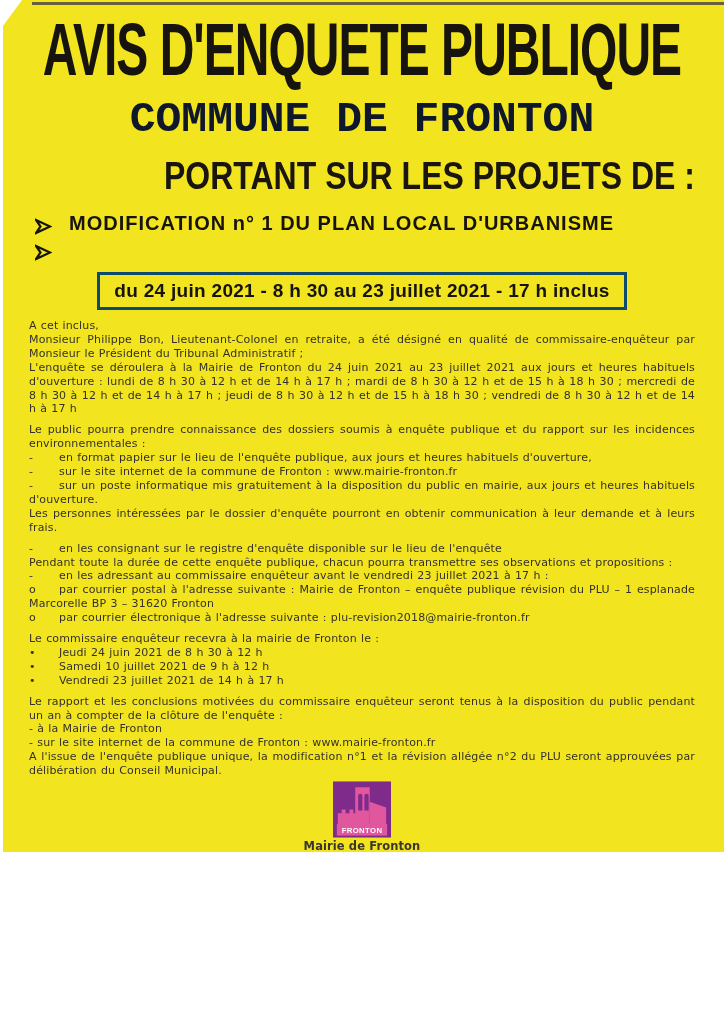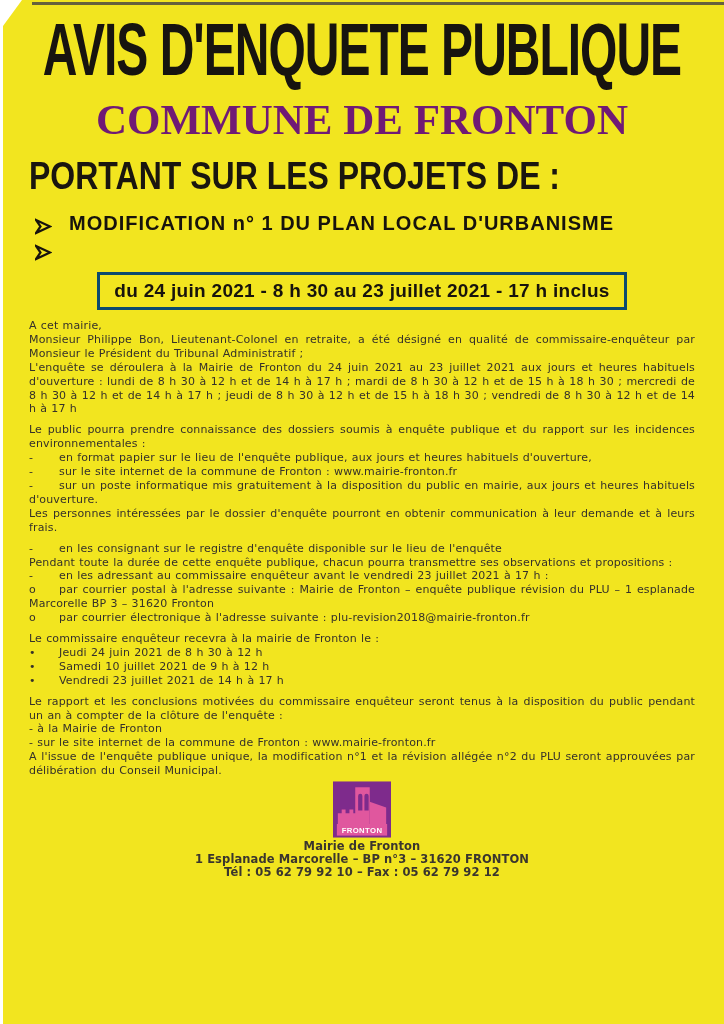--- a/index.html
+++ b/index.html
@@ -1,29 +1,29 @@
 <!DOCTYPE html>
 <html lang="fr"><head>
 <meta charset="utf-8">
 <style>
   html,body{margin:0;padding:0;background:#ffffff;}
-  .stage{position:relative;width:724px;height:1024px;overflow:hidden;background:#ffffff;
+  .stage{position:relative;width:724px;height:852px;overflow:hidden;background:#ffffff;
          font-family:"DejaVu Sans",sans-serif;}
   .poster{position:absolute;inset:0;background:#F2E51F;
           clip-path:polygon(22px 0,724px 0,724px 1024px,3px 1024px,3px 26px);}
   .scan-line{position:absolute;top:2px;left:32px;right:0;height:3px;background:#4d4a42;opacity:.85;}
   .content{position:relative;height:100%;padding:13px 29px 0 29px;box-sizing:border-box;color:#2e2a24;}
 
   
   .h1{height:78px;display:flex;align-items:flex-start;justify-content:center;}
   .h1 span{font-family:"Liberation Sans",sans-serif;font-weight:bold;font-size:48px;line-height:48px;
            letter-spacing:-1px;color:#17140f;transform:scaleY(1.55);transform-origin:center top;white-space:nowrap;}
-  .h2{margin-top:7px;text-align:center;font-family:Liberation Serif, serif;font-weight:bold;
-      font-size:43px;line-height:44px;color:#701a75;letter-spacing:0px;}
-  .h3{margin-top:13px;height:40px;display:flex;justify-content:flex-start;}
+  .h2{margin-top:7px;text-align:center;font-family:Liberation Mono, monospace;font-weight:bold;
+      font-size:43px;line-height:44px;color:#0f172a;letter-spacing:0px;}
+  .h3{margin-top:13px;height:40px;display:flex;justify-content:flex-end;}
   .h3 span{font-family:"Liberation Sans",sans-serif;font-weight:bold;font-size:32px;line-height:34px;
            color:#1a160f;transform:scaleY(1.2);transform-origin:center top;white-space:nowrap;}
 
   
   .projects{margin:14px 0 0 6px;}
   .project{display:flex;align-items:flex-end;height:26px;}
   .project .dart{width:34px;flex:0 0 34px;display:flex;align-items:center;}
   .project .lbl{font-family:"Liberation Sans",sans-serif;font-weight:bold;font-size:20px;
                 letter-spacing:1px;color:#17130d;white-space:nowrap;}
 
@@ -85,21 +85,21 @@
             </svg>
         </span>
       </div>
     </div>
 
 
     <div class="datebox">du 24 juin 2021 - 8 h 30 au 23 juillet 2021 - 17 h inclus</div>
 
     <div class="small">
 
-      <p>A cet mairie,</p>
+      <p>A cet inclus,</p>
 
       <p class="block just">Monsieur Philippe Bon, Lieutenant-Colonel en retraite, a été désigné en qualité de commissaire-enquêteur par Monsieur le Président du Tribunal Administratif ;</p>
 
       <p class="block just">L'enquête se déroulera à la Mairie de Fronton du 24 juin 2021 au 23 juillet 2021 aux jours et heures habituels d'ouverture : lundi de 8 h 30 à 12 h et de 14 h à 17 h ; mardi de 8 h 30 à 12 h et de 15 h à 18 h 30 ; mercredi de 8 h 30 à 12 h et de 14 h à 17 h ; jeudi de 8 h 30 à 12 h et de 15 h à 18 h 30 ; vendredi de 8 h 30 à 12 h et de 14 h à 17 h</p>
 
       <div class="block">
         <p class="just">Le public pourra prendre connaissance des dossiers soumis à enquête publique et du rapport sur les incidences environnementales :</p>
         <p class="just"><span class="marker">-</span><span>en format papier sur le lieu de l'enquête publique, aux jours et heures habituels d'ouverture,</span></p>
         <p class="just"><span class="marker">-</span><span>sur le site internet de la commune de Fronton : www.mairie-fronton.fr</span></p>
         <p class="just"><span class="marker">-</span><span>sur un poste informatique mis gratuitement à la disposition du public en mairie, aux jours et heures habituels d'ouverture.</span></p>

